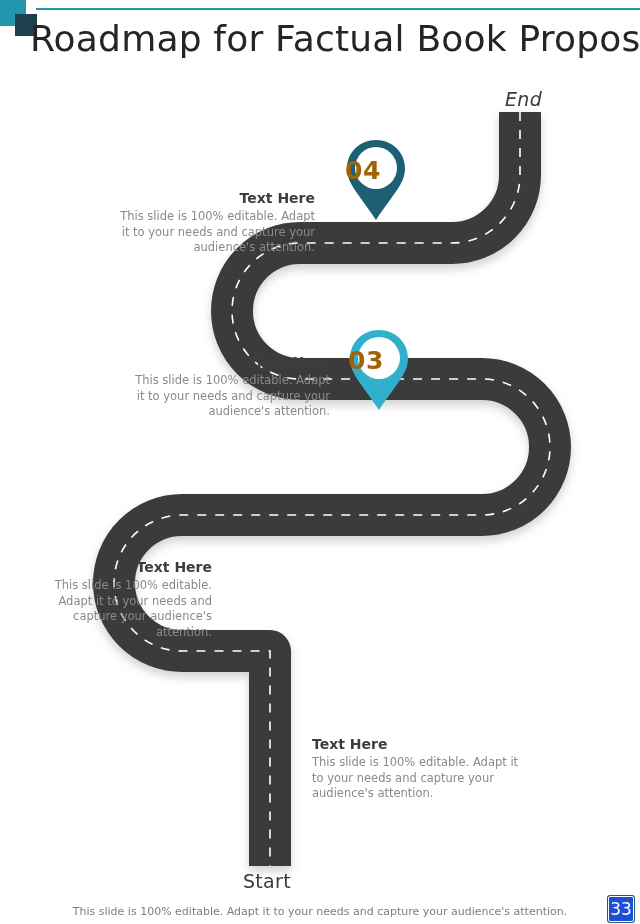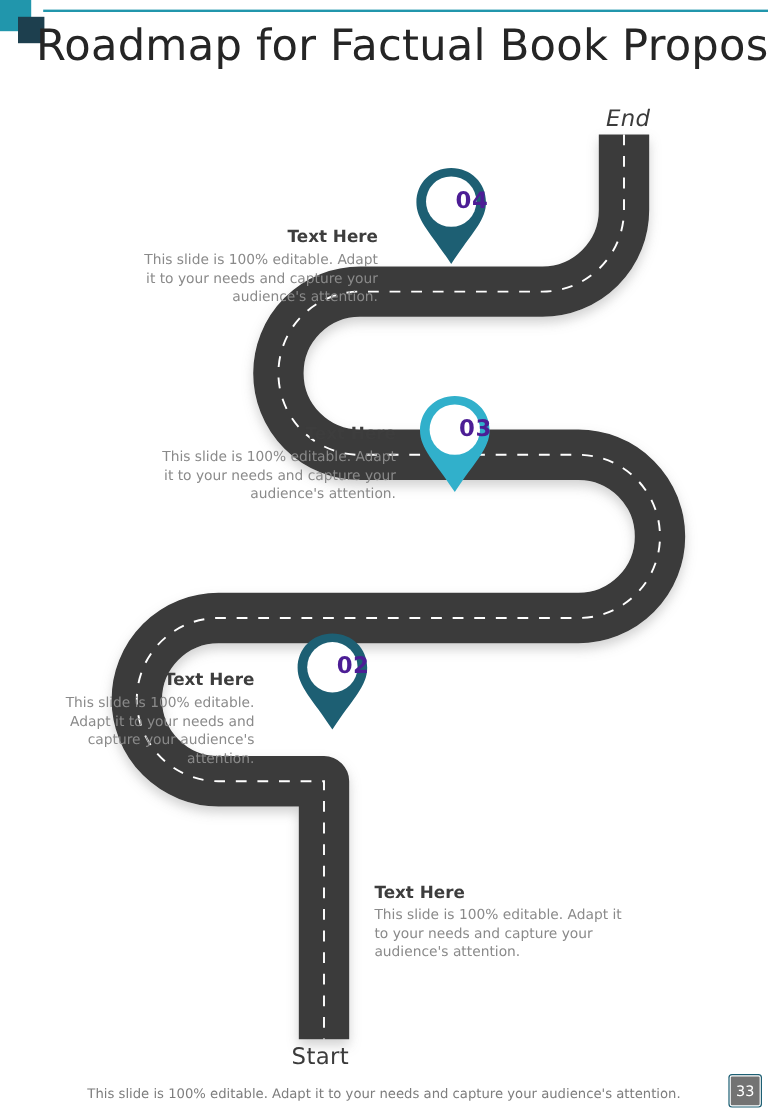--- a/index.html
+++ b/index.html
@@ -85,24 +85,24 @@
     position: absolute;
     width: 62px;
     height: 84px;
   }
   .pin svg { display: block; width: 62px; height: 84px; }
   .pin .pin-num {
     position: absolute;
     left: 0;
     top: 18px;
     width: 62px;
-    text-align: right;
-    font-size: 19px;
+    text-align: left;
+    font-size: 25px;
     font-weight: bold;
-    color: #4c1d95;
+    color: #a16207;
     font-family: "DejaVu Sans", sans-serif;
     letter-spacing: 0.5px;
   }
 
   #pin-04 { left: 345px; top: 138px; }
   #pin-03 { left: 348px; top: 328px; }
   #pin-02 { left: 246px; top: 526px; }
   #pin-01 { left: 239px; top: 694px; }
 
   
@@ -139,26 +139,26 @@
     font-size: 11px;
     color: #7d7d7d;
     font-family: "DejaVu Sans", sans-serif;
   }
   .page-badge {
     position: absolute;
     left: 608px;
     top: 896px;
     width: 24px;
     height: 24px;
-    background: #737373;
+    background: #1d4ed8;
     border: 1.5px solid #ffffff;
     box-shadow: 0 0 0 1px #1d5f73;
     border-radius: 2px;
     color: #ffffff;
-    font-size: 12px;
+    font-size: 17px;
     line-height: 24px;
     text-align: center;
     font-family: "DejaVu Sans", sans-serif;
   }
 </style>
 </head>
 <body>
 
 <div id="slide">
 
@@ -220,27 +220,20 @@
   </div>
 
   <div class="pin" id="pin-03">
     <svg viewBox="0 0 62 84" xmlns="http://www.w3.org/2000/svg">
       <path d="M31 2 C14.5 2 2 14.5 2 30.5 C2 46 14 56 31 82 C48 56 60 46 60 30.5 C60 14.5 47.5 2 31 2 Z" fill="#31b0cb"></path>
       <circle cx="31" cy="30" r="21" fill="#ffffff"></circle>
     </svg>
     <div class="pin-num">03</div>
   </div>
 
-  <div class="pin" id="pin-02">
-    <svg viewBox="0 0 62 84" xmlns="http://www.w3.org/2000/svg">
-      <path d="M31 2 C14.5 2 2 14.5 2 30.5 C2 46 14 56 31 82 C48 56 60 46 60 30.5 C60 14.5 47.5 2 31 2 Z" fill="#1d5f73"></path>
-      <circle cx="31" cy="30" r="21" fill="#ffffff"></circle>
-    </svg>
-    <div class="pin-num">02</div>
-  </div>
 
 
   <div class="tb right" id="text-04">
     <div class="tb-title">Text Here</div>
     <div class="tb-body">This slide is 100% editable. Adapt it to your needs and capture your audience's attention.</div>
   </div>
 
   <div class="tb right" id="text-03">
     <div class="tb-title">Text Here</div>
     <div class="tb-body">This slide is 100% editable. Adapt it to your needs and capture your audience's attention.</div>

